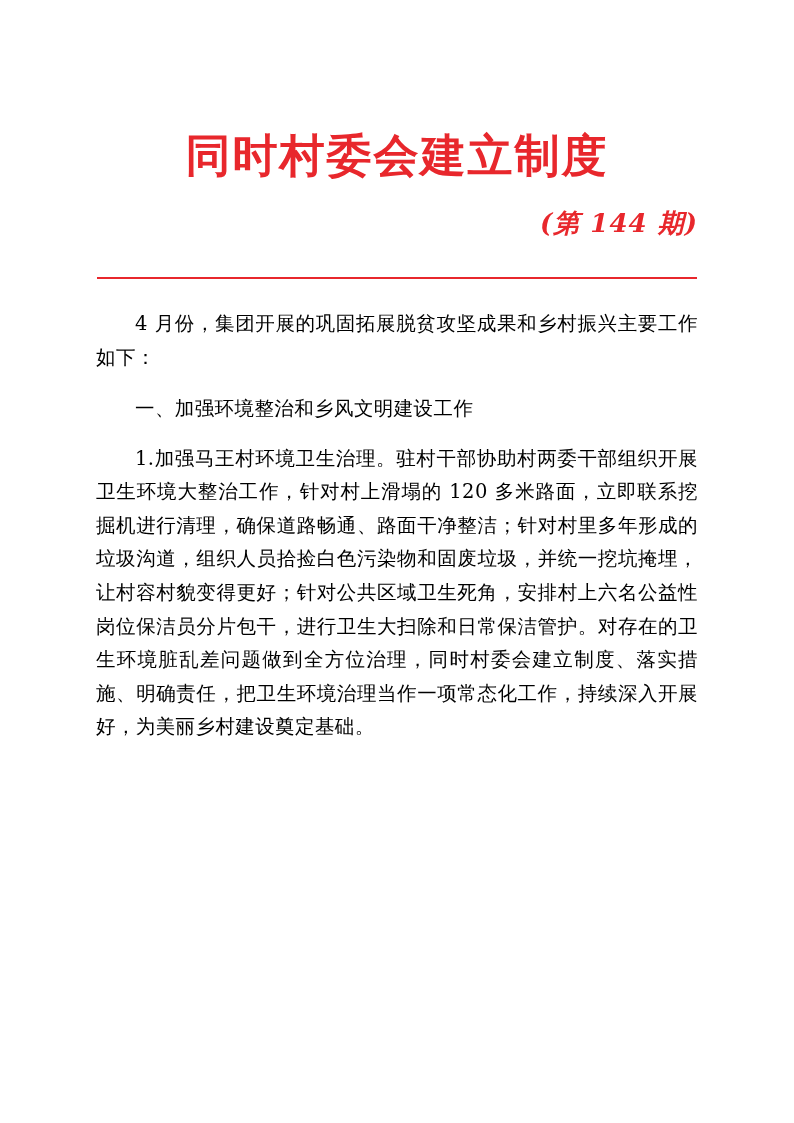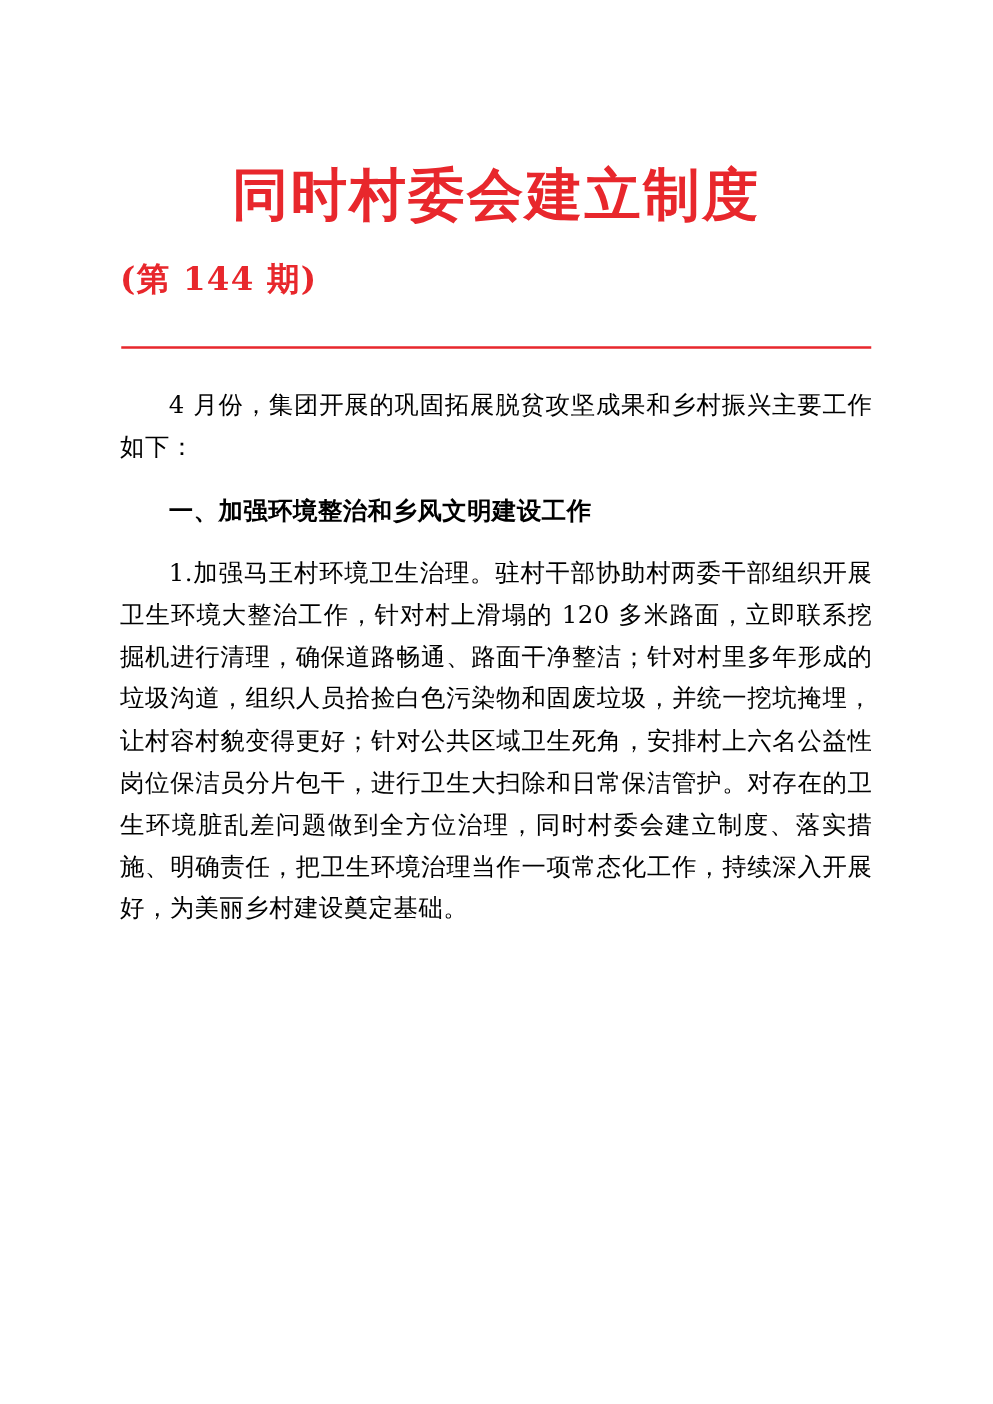--- a/index.html
+++ b/index.html
@@ -28,26 +28,27 @@
     color: #e8272c;
     font-family: "DejaVu Serif", "Liberation Serif", serif;
     font-weight: bold;
     font-size: 45px;
     letter-spacing: 2px;
     line-height: 1.25;
   }
   .doc-issue {
     margin: 0;
     padding-top: 22px;
-    text-align: left;
+    text-align: right;
     color: #e8272c;
     font-family: "DejaVu Serif", "Liberation Serif", serif;
     font-weight: bold;
     font-size: 26px;
     letter-spacing: 1px;
+    font-style: italic;
   }
   .divider-wrap {
     padding-top: 36px;
     display: flex;
     justify-content: center;
   }
   .divider {
     width: 600px;
     height: 0;
     border-top: 2px solid #e8272c;
@@ -61,21 +62,21 @@
   }
   p.para {
     margin: 0;
     padding-top: 16px;
     text-indent: 2em;
   }
   h2.section-heading {
     margin: 0;
     padding-top: 18px;
     font-size: 19.5px;
-    font-weight: bold;
+    font-weight: normal;
     text-indent: 2em;
     line-height: 1.72;
     letter-spacing: 0.4px;
   }
   .content {
     padding-top: 12px;
   }
 </style>
 </head>
 <body>

